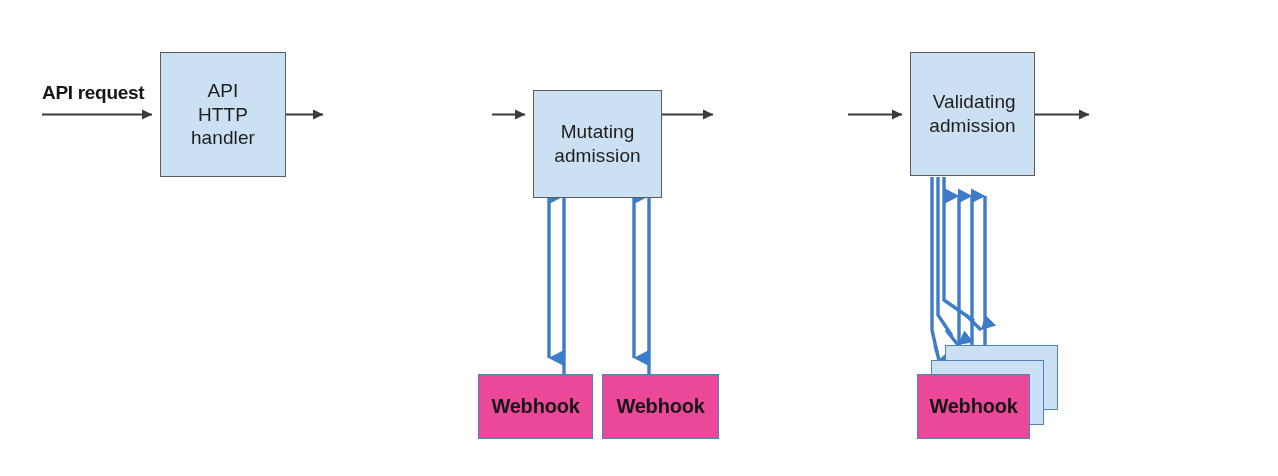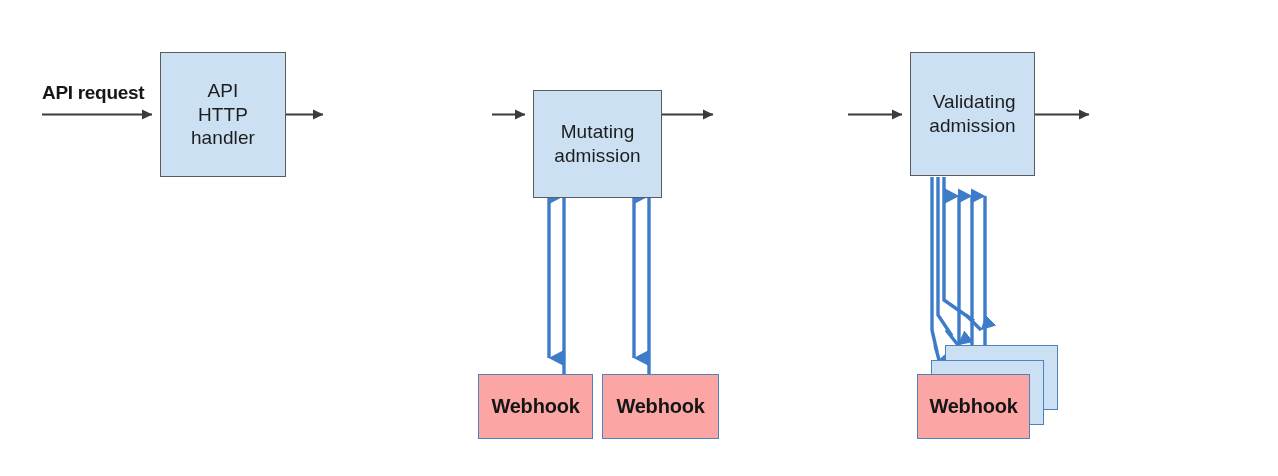--- a/index.html
+++ b/index.html
@@ -25,21 +25,21 @@
     font-size:19px;
     line-height:1.26;
     letter-spacing:.1px;
     white-space:pre-line;
   }
 
   
   .webhook{
     position:absolute;
     box-sizing:border-box;
-    background:#fca5a5;
+    background:#ec4899;
     border:1.7px solid #4f81bd;
     display:flex;
     align-items:center;
     justify-content:center;
     text-align:center;
     color:#151515;
     font-size:20px;
     font-weight:700;
     letter-spacing:-.2px;
   }

